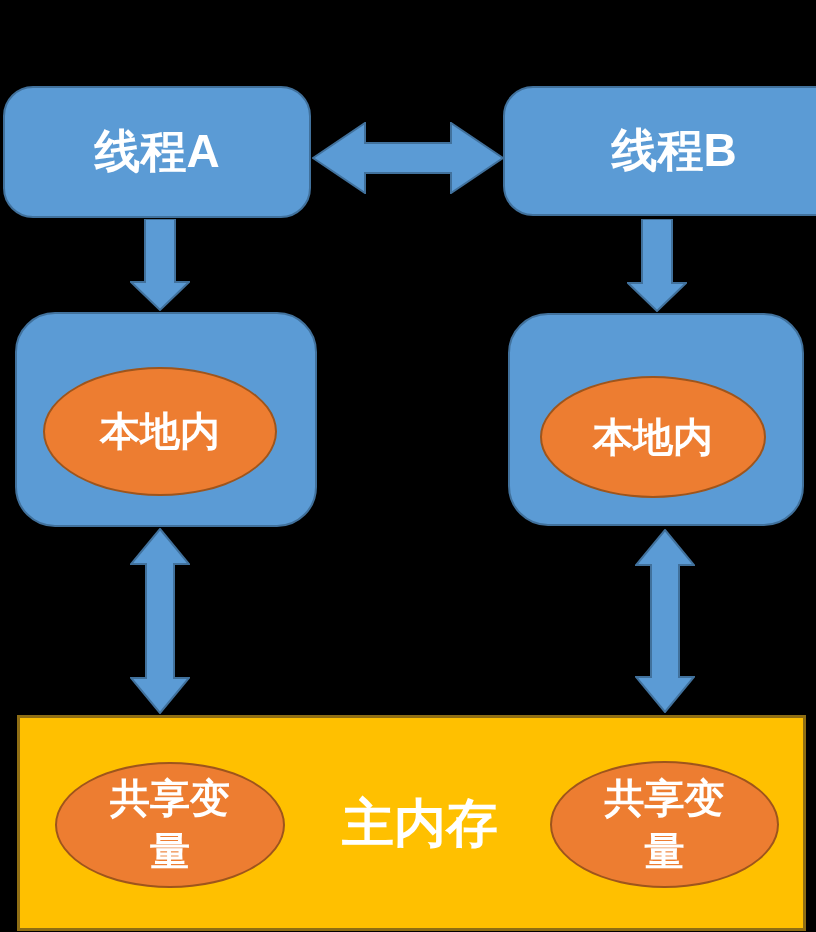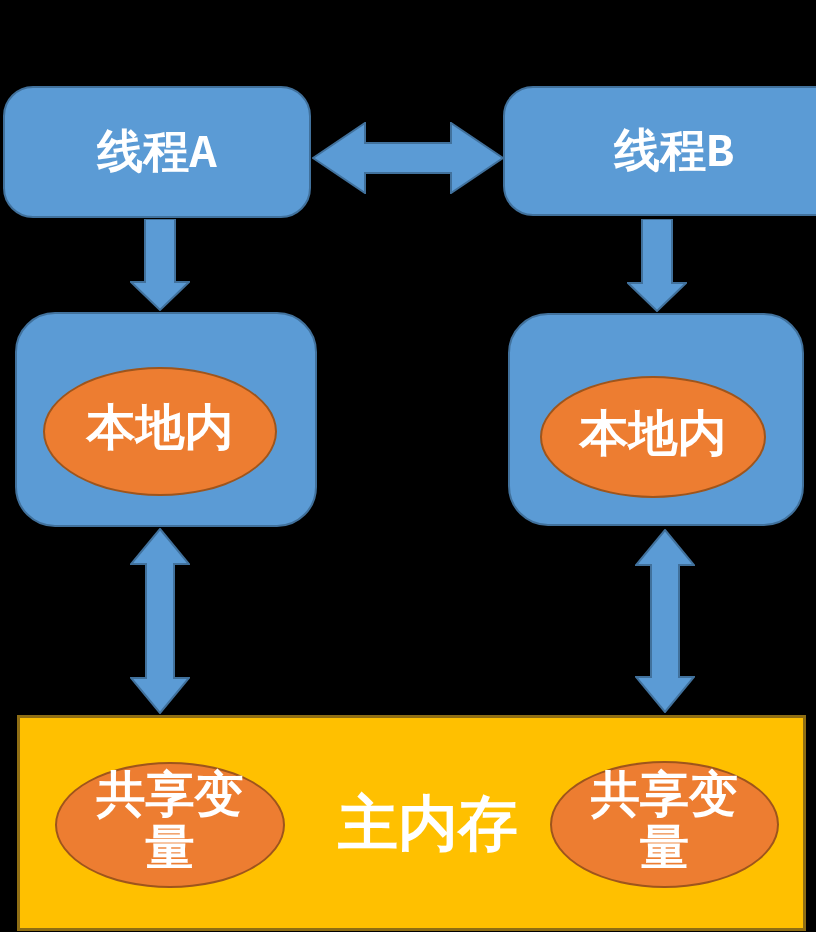--- a/index.html
+++ b/index.html
@@ -13,21 +13,21 @@
     --text-color: #FFFFFF;
   }
   * { margin: 0; padding: 0; box-sizing: border-box; }
   html, body { background: var(--bg); }
   .canvas {
     position: relative;
     width: 816px;
     height: 932px;
     background: var(--bg);
     overflow: hidden;
-    font-family: Liberation Mono, monospace;
+    font-family: Liberation Sans, sans-serif;
     color: var(--text-color);
   }
   .box {
     position: absolute;
     background: var(--box-fill);
     border: 2px solid var(--box-border);
     display: flex;
     align-items: center;
     justify-content: center;
     font-weight: 700;
@@ -38,38 +38,38 @@
     position: absolute;
     background: var(--ellipse-fill);
     border: 2px solid var(--ellipse-border);
     border-radius: 50%;
     display: flex;
     flex-direction: column;
     align-items: center;
     justify-content: center;
     text-align: center;
     font-weight: 700;
-    font-size: 49px;
+    font-size: 40px;
     line-height: 55px;
   }
   .main-box {
     position: absolute;
     left: 17px; top: 715px;
     width: 789px; height: 216px;
     background: var(--main-fill);
     border: 3px solid var(--main-border);
   }
   .main-label {
     position: absolute;
-    left: 313px; top: 784px;
+    left: 305px; top: 784px;
     width: 230px; height: 80px;
     display: flex;
     align-items: center;
     justify-content: center;
-    font-size: 60px;
+    font-size: 52px;
     font-weight: 700;
   }
   .arrow { position: absolute; display: block; }
   .arrow polygon {
     fill: var(--box-fill);
     stroke: var(--box-border);
     stroke-width: 2;
   }
   
   .thread-a { left: 3px;   top: 86px; width: 308px; height: 132px; }

